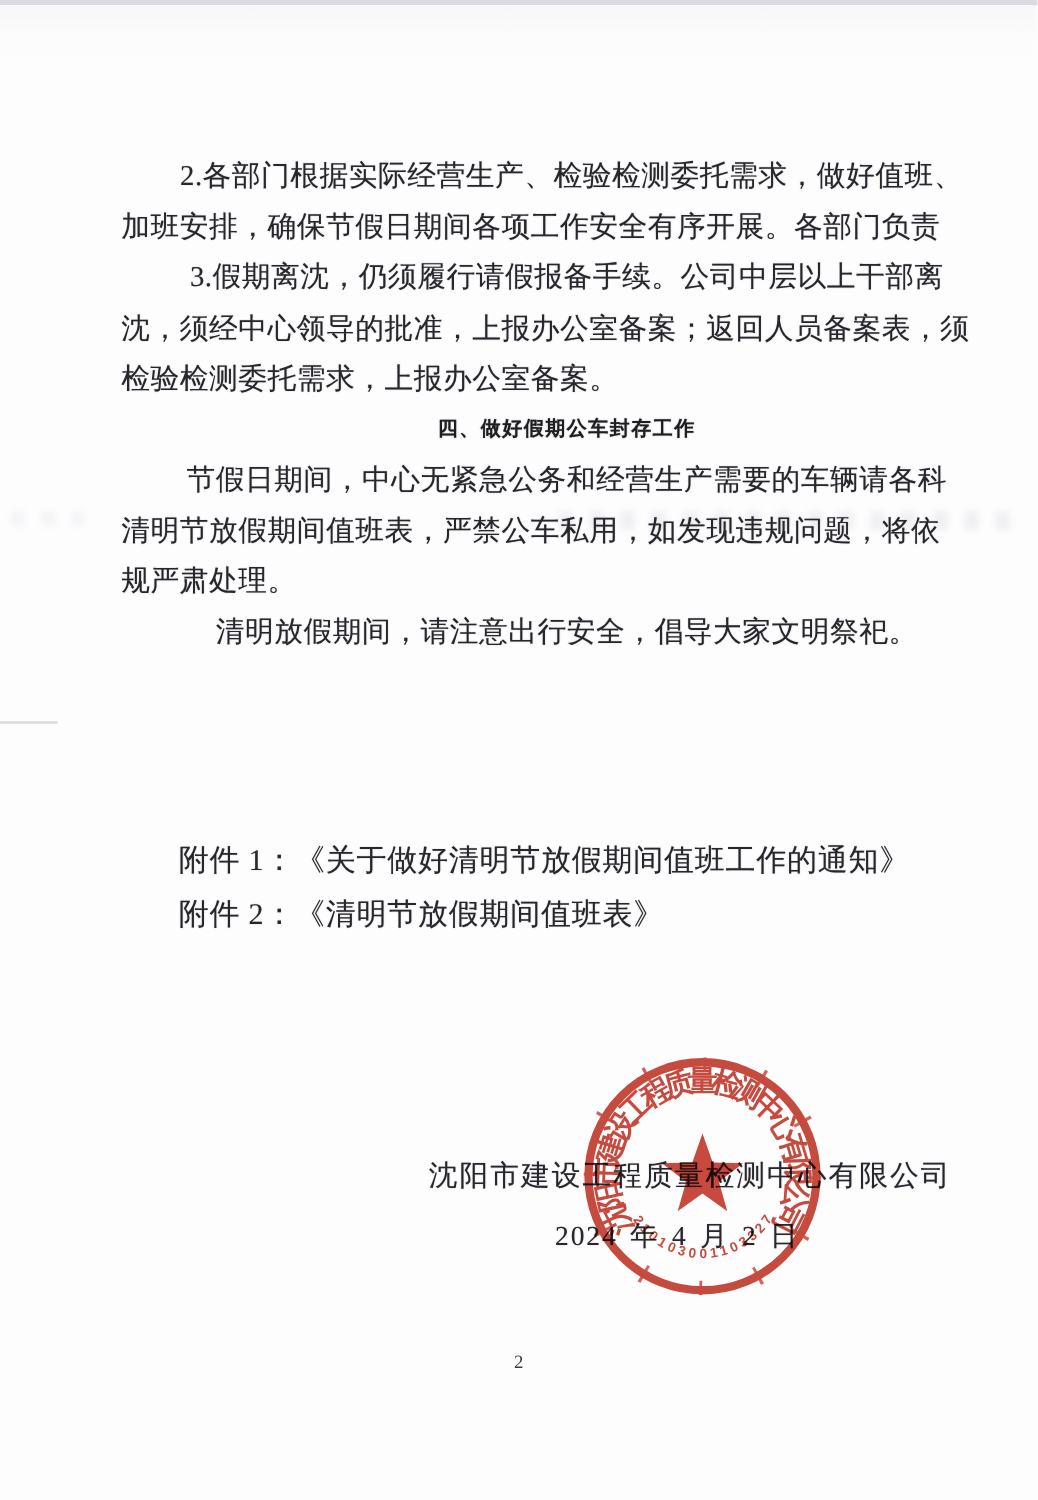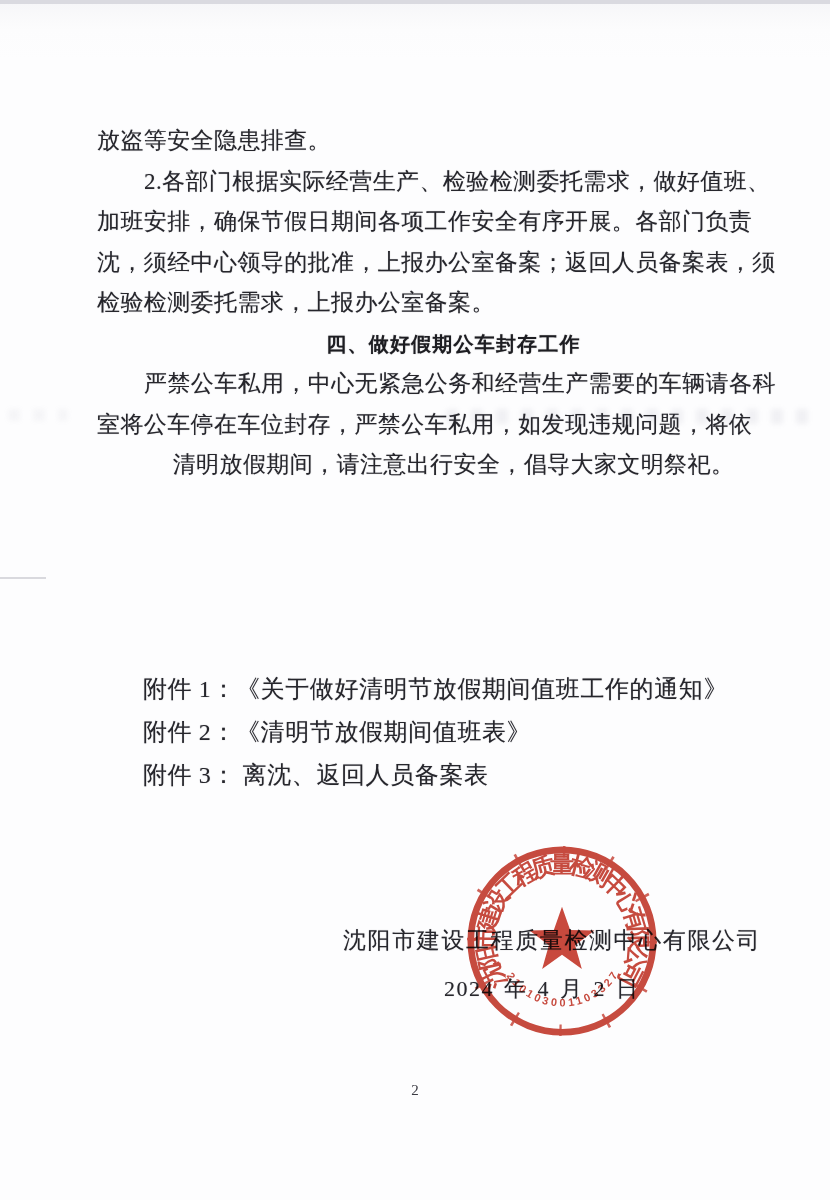--- a/index.html
+++ b/index.html
@@ -18,21 +18,21 @@
 
   .body-text{
     position:absolute;top:121px;left:97px;width:666px;
     font-size:23px;line-height:40.5px;letter-spacing:.4px;
     color:#26262c;text-shadow:0 0 1px rgba(38,38,44,.38);
   }
   .ln{height:40.5px;white-space:nowrap;}
   .indent{text-indent:47px;text-align:center;}
   .heading{
     font-family:"Liberation Sans","DejaVu Sans",sans-serif;
-    font-weight:bold;font-size:20px;letter-spacing:1.2px;
+    font-weight:bold;font-size:16px;letter-spacing:1.2px;
     color:#1d1d22;text-shadow:0 0 1px rgba(29,29,34,.5);
   }
   .attachments{
     position:absolute;top:668px;left:97px;width:666px;
     font-size:24px;line-height:43px;letter-spacing:.6px;
     color:#26262c;text-shadow:0 0 1px rgba(38,38,44,.38);
   }
   .att-ln{height:43px;white-space:nowrap;text-indent:46px;}
 
   .sig-company{
@@ -58,35 +58,35 @@
 <body>
 
 <div class="page">
 
   <div class="scan-topline"></div>
   <div class="scan-dash"></div>
   <div class="bleed bleed-a"></div>
   <div class="bleed bleed-b"></div>
 
   <div class="body-text">
-    <div class="ln">放盗等安全隐患排查。</div>
     <div class="ln indent">2.各部门根据实际经营生产、检验检测委托需求，做好值班、</div>
     <div class="ln">加班安排，确保节假日期间各项工作安全有序开展。各部门负责</div>
+    <div class="ln indent">3.假期离沈，仍须履行请假报备手续。公司中层以上干部离</div>
     <div class="ln">沈，须经中心领导的批准，上报办公室备案；返回人员备案表，须</div>
     <div class="ln">检验检测委托需求，上报办公室备案。</div>
     <div class="ln indent heading">四、做好假期公车封存工作</div>
-    <div class="ln indent">严禁公车私用，中心无紧急公务和经营生产需要的车辆请各科</div>
-    <div class="ln">室将公车停在车位封存，严禁公车私用，如发现违规问题，将依</div>
+    <div class="ln indent">节假日期间，中心无紧急公务和经营生产需要的车辆请各科</div>
+    <div class="ln">清明节放假期间值班表，严禁公车私用，如发现违规问题，将依</div>
+    <div class="ln">规严肃处理。</div>
     <div class="ln indent">清明放假期间，请注意出行安全，倡导大家文明祭祀。</div>
   </div>
 
   <div class="attachments">
     <div class="att-ln">附件 1：《关于做好清明节放假期间值班工作的通知》</div>
     <div class="att-ln">附件 2：《清明节放假期间值班表》</div>
-    <div class="att-ln">附件 3： 离沈、返回人员备案表</div>
   </div>
 
   <div class="sig-company">沈阳市建设工程质量检测中心有限公司</div>
   <div class="sig-date">2024 年 4 月 2 日</div>
 
   <svg class="seal" viewBox="0 0 200 200" xmlns="http://www.w3.org/2000/svg">
     <defs>
       <path id="arcTop" d="M 42.5 143.3 A 72 72 0 1 1 157.5 143.3" fill="none"></path>
       <path id="arcBottom" d="M 41.5 136.6 A 69 69 0 0 0 158.5 136.6" fill="none"></path>
     </defs>

